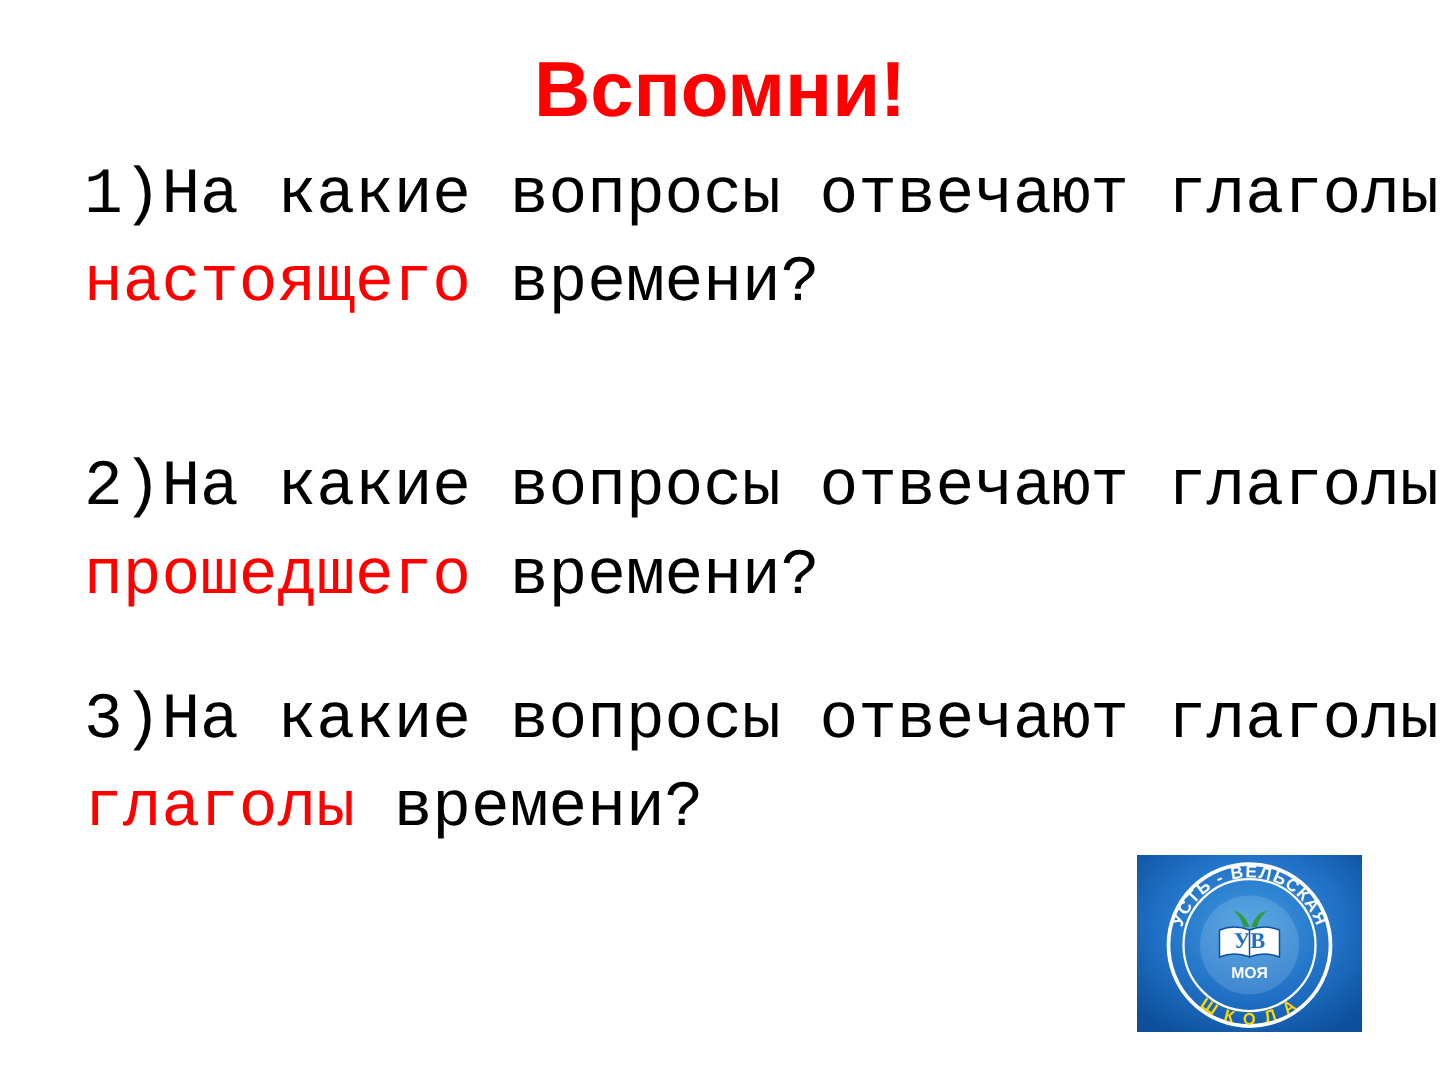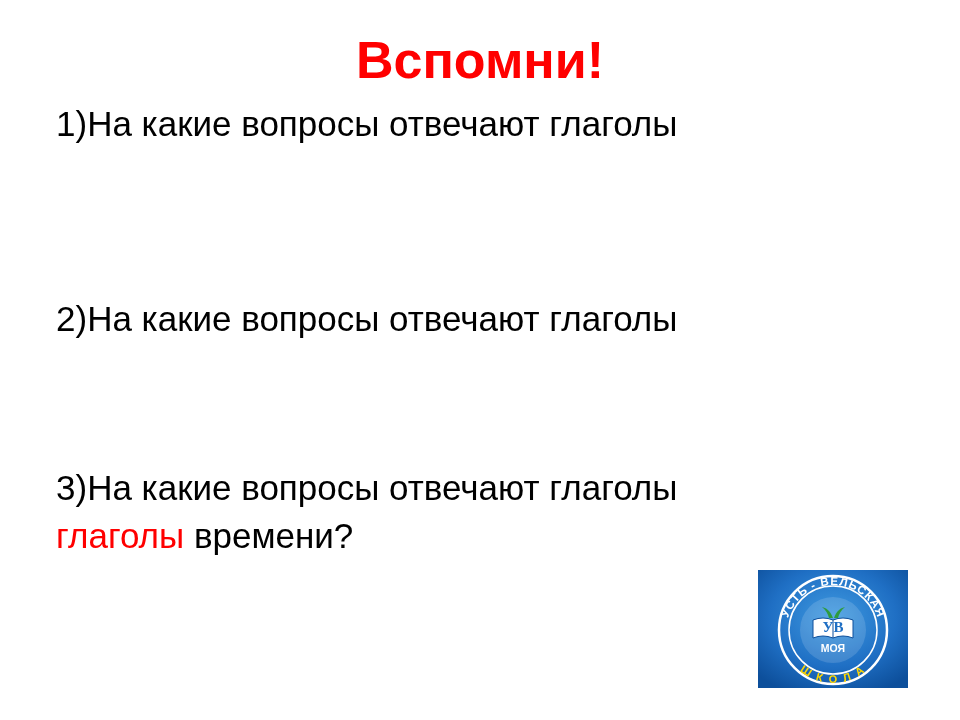--- a/index.html
+++ b/index.html
@@ -33,27 +33,28 @@
     letter-spacing: 0px;
     line-height: 1.1;
   }
   .body-block {
     position: absolute;
     left: 56px;
     width: 850px;
   }
   .q1 { top: 100px; }
   .q2 { top: 270px; margin-top: 25px; }
-  .q3 { top: 464px; }
+  .q3 { top: 450px; }
 
   .q-line {
-    font-size: 35px;
+    font-size: 43px;
     line-height: 1.38;
     color: #000000;
     white-space: nowrap;
+    font-family: Liberation Mono, monospace;
   }
   .accent {
     color: #ff0000;
   }
   .logo-wrap {
     position: absolute;
     left: 758px;
     top: 570px;
     width: 150px;
     height: 118px;
@@ -66,25 +67,31 @@
 <body>
 
 <div class="slide">
 
   <div class="slide-title">Вспомни!</div>
 
   <div class="body-block q1">
     <div class="q-line">
       <span>1)</span><span>На какие вопросы отвечают глаголы</span>
     </div>
+    <div class="q-line">
+      <span class="accent">настоящего</span><span> времени?</span>
+    </div>
   </div>
 
   <div class="body-block q2">
     <div class="q-line">
       <span>2)</span><span>На какие вопросы отвечают глаголы</span>
+    </div>
+    <div class="q-line">
+      <span class="accent">прошедшего</span><span> времени?</span>
     </div>
   </div>
 
   <div class="body-block q3">
     <div class="q-line">
       <span>3)</span><span>На какие вопросы отвечают глаголы</span>
     </div>
     <div class="q-line">
       <span class="accent">глаголы</span><span> времени?</span>
     </div>

